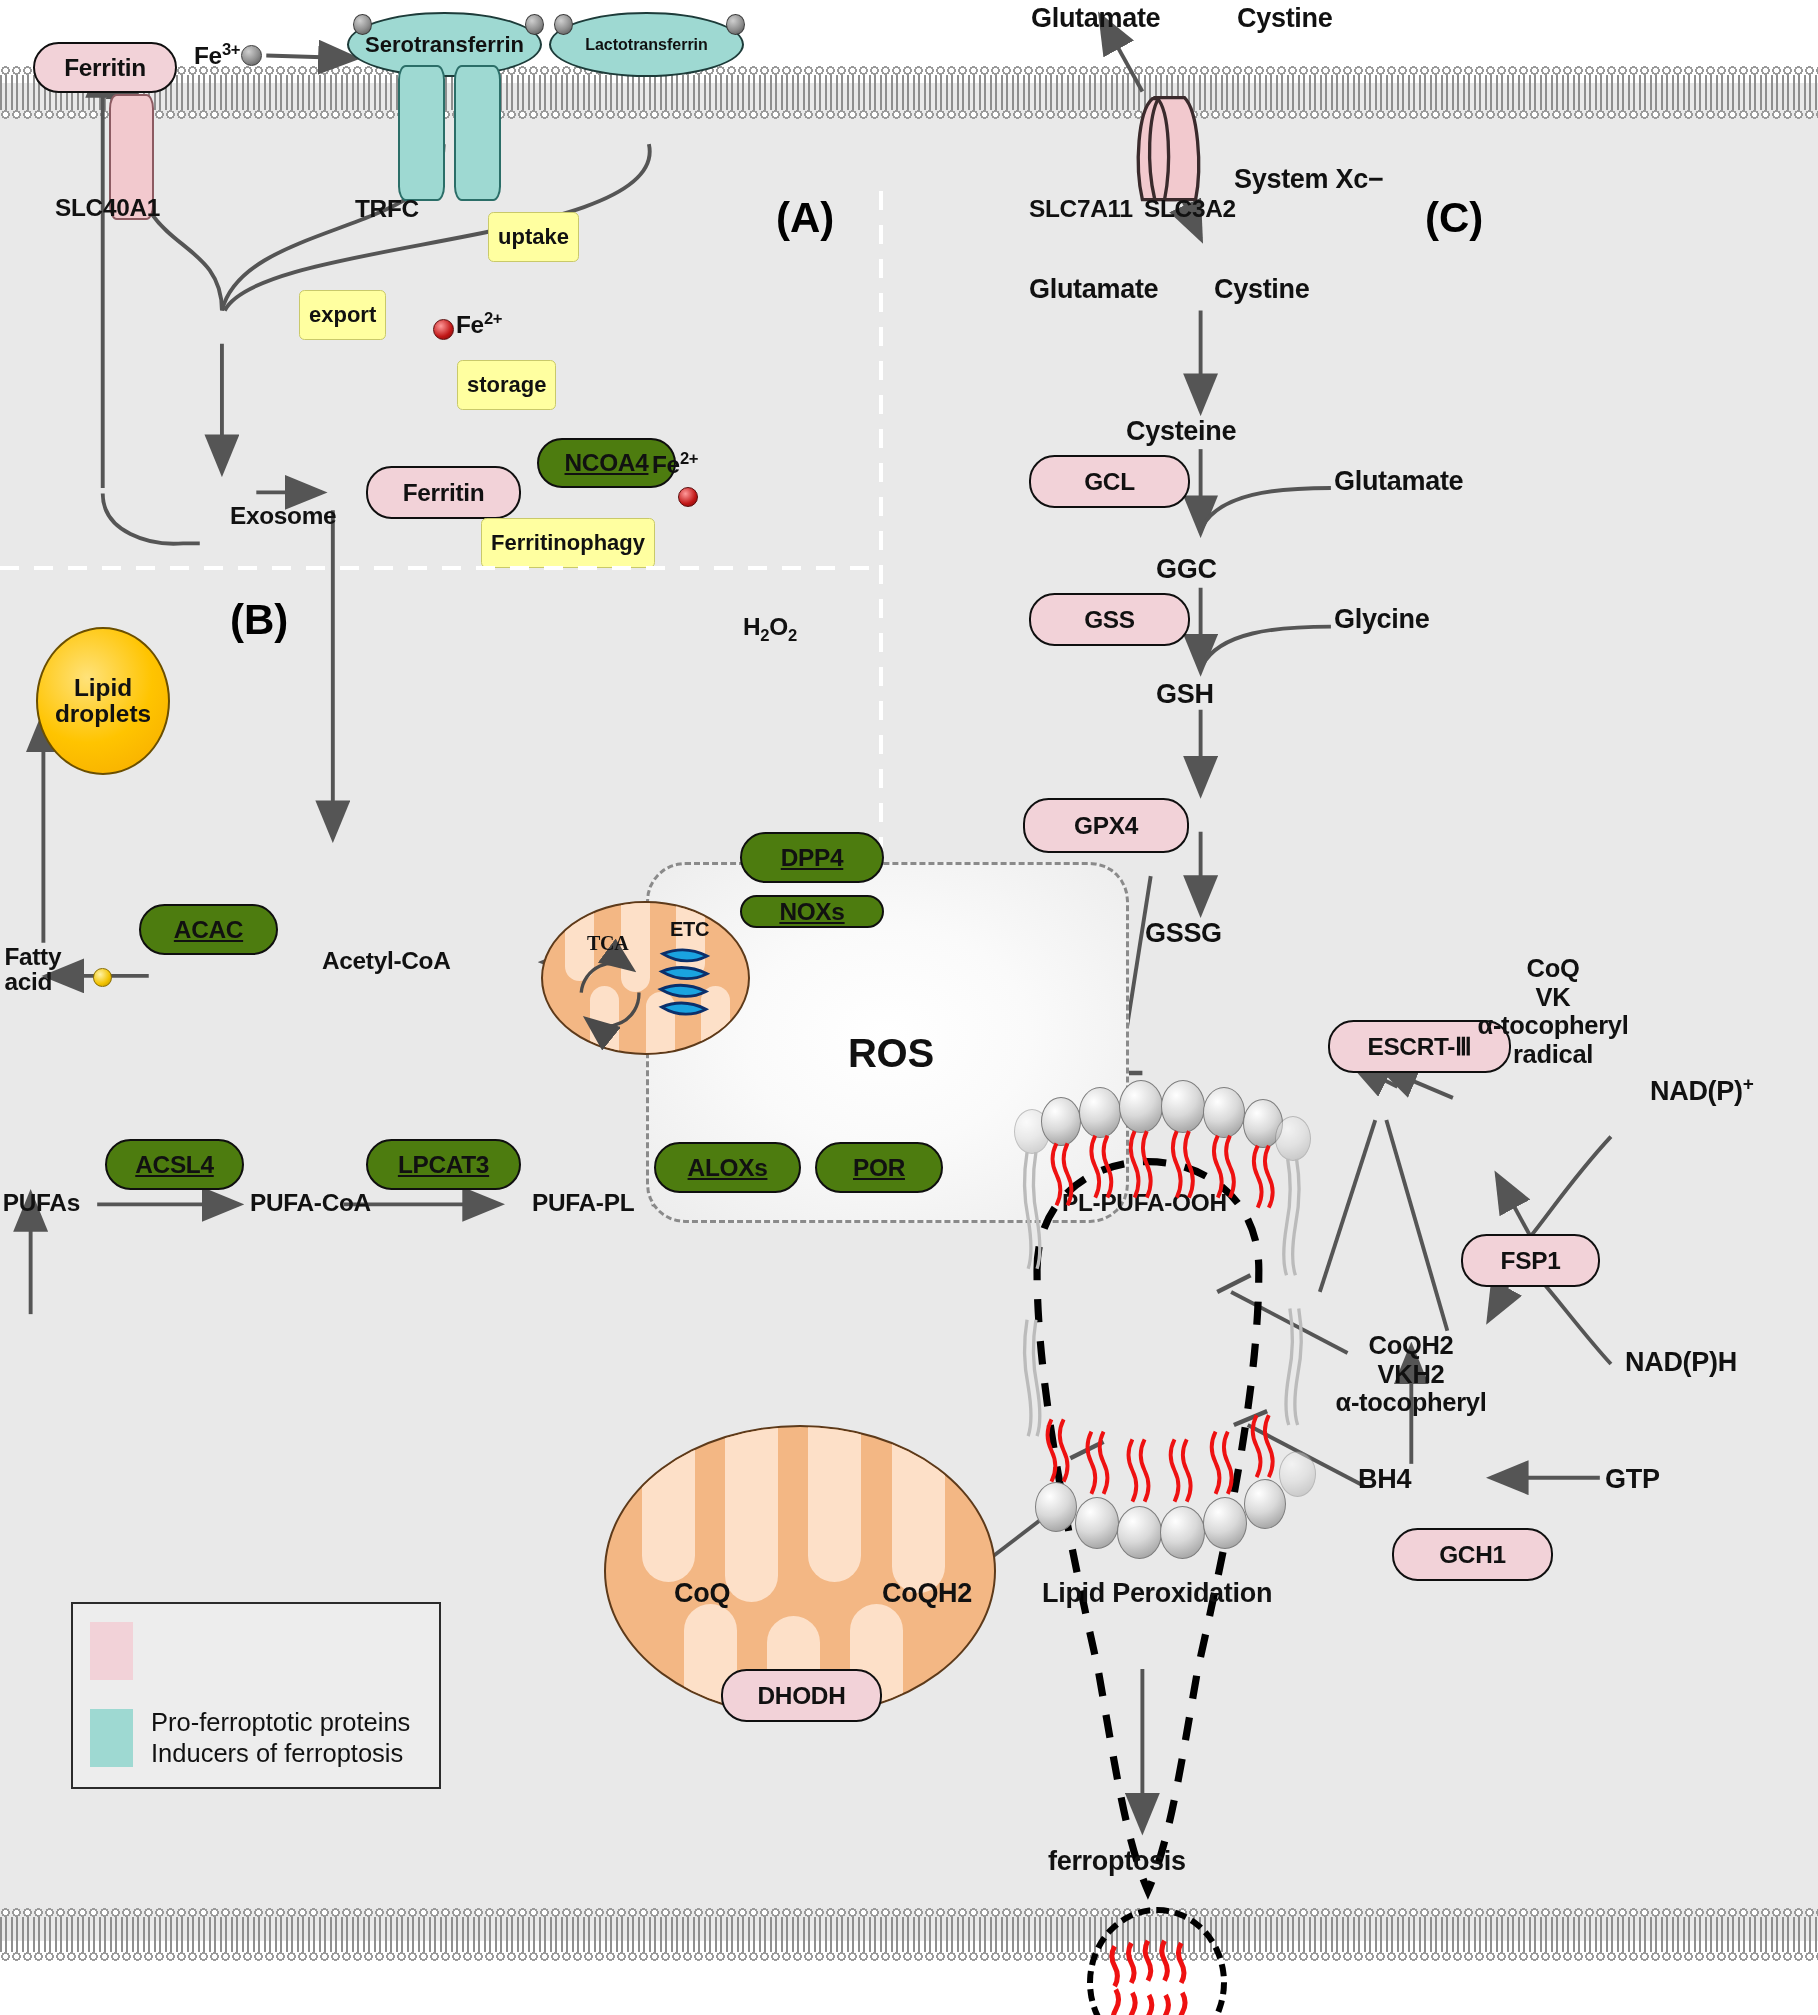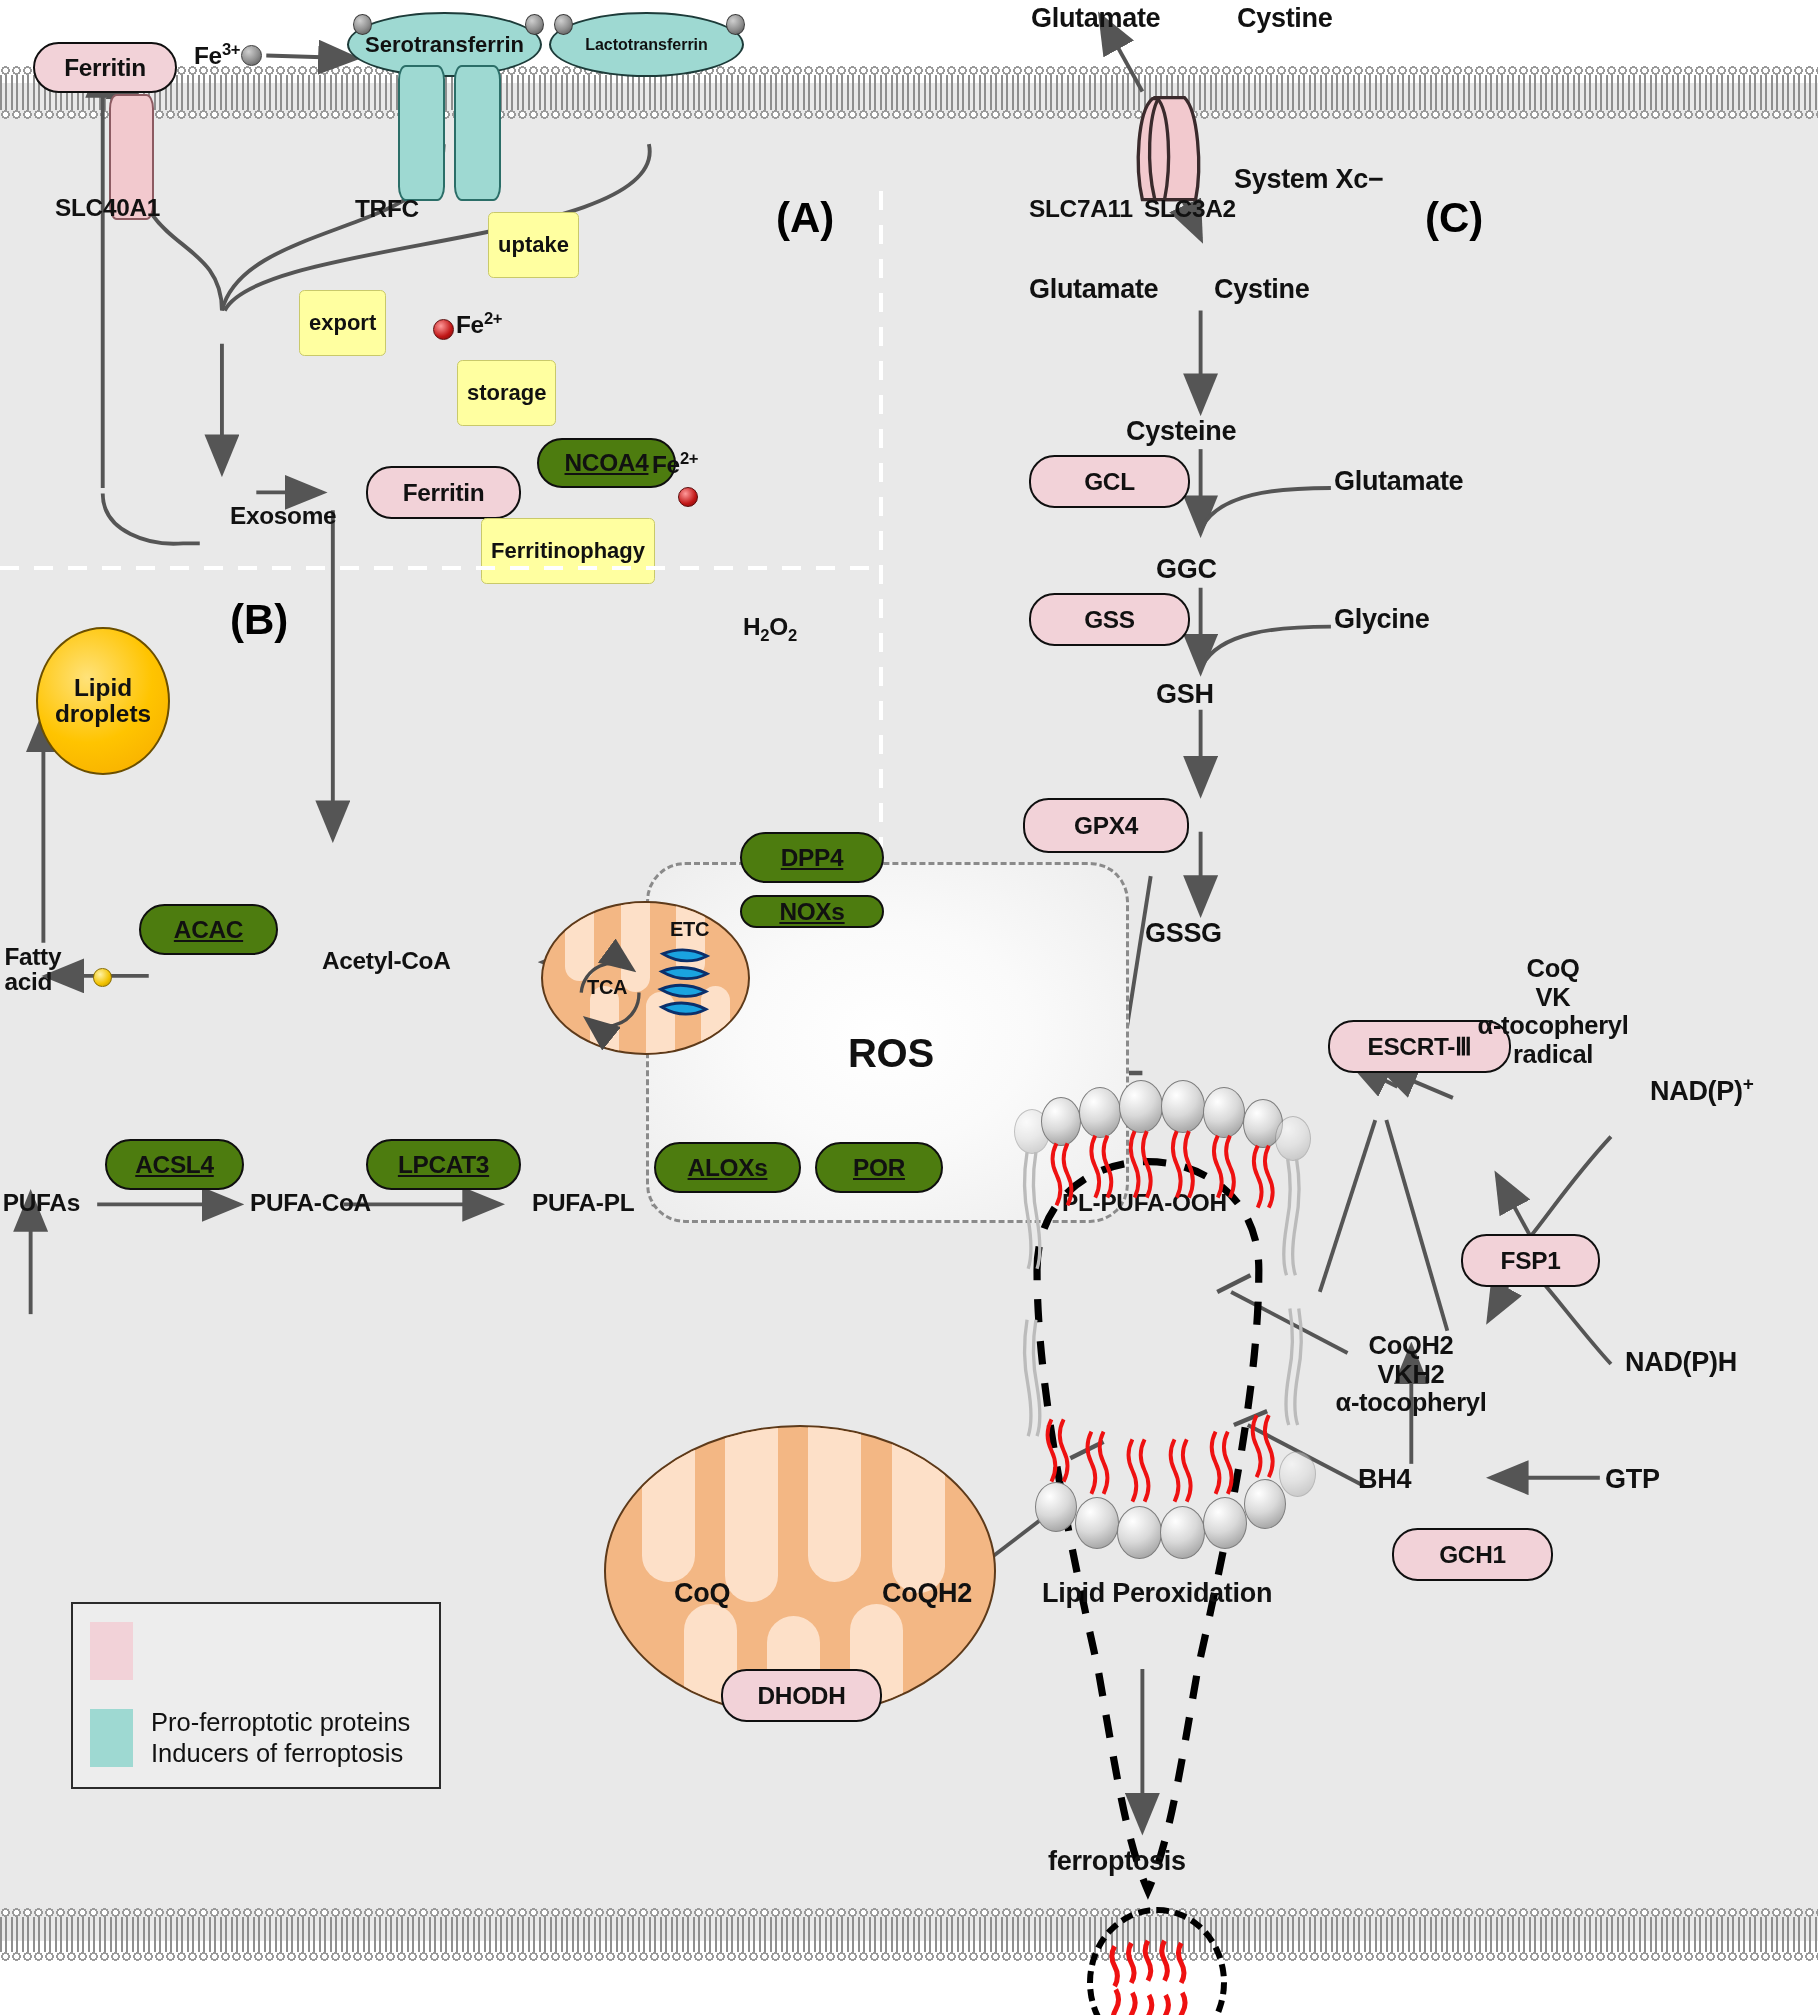--- a/index.html
+++ b/index.html
@@ -30,21 +30,21 @@
 
   
   .pill{position:absolute;display:flex;align-items:center;justify-content:center;
       border:2.8px solid #0f0f0f;border-radius:25.5px;font-weight:bold;color:#111;
       font-size:24.4px;box-sizing:border-box;letter-spacing:-0.3px;}
   .pill.pink{background:#f2d2d8;}
   .pill.teal{background:#4d7c0f;text-decoration:underline;}
 
   
   .tag{position:absolute;background:#ffffa0;border:1.7px solid #c9c96a;border-radius:5.5px;
-       font-size:22px;font-weight:bold;color:#111;padding:19px 9px;box-sizing:border-box;}
+       font-size:22px;font-weight:bold;color:#111;padding:11px 9px;box-sizing:border-box;}
 
   
   svg.layer{position:absolute;left:0;top:0;width:1819px;height:2015px;overflow:visible;pointer-events:none;}
 
   
   .droplet{position:absolute;border-radius:50%;border:2.2px solid #6b4f00;
      background:radial-gradient(circle at 38% 34%, #ffe27a 0%, #ffc400 52%, #f5a900 100%);
      display:flex;align-items:center;justify-content:center;text-align:center;
      font-weight:bold;font-size:24.4px;color:#111;line-height:1.05;}
 
@@ -285,21 +285,21 @@
     <div class="cristaU" style="left:47px;top:83px;width:29px;height:78px;"></div>
     <div class="cristaU" style="left:103px;top:89px;width:29px;height:72px;"></div>
     <div class="cristaU" style="left:158px;top:83px;width:29px;height:78px;"></div>
   </div>
   <svg class="layer" style="left:0;top:0;" viewBox="0 0 3280 3634" width="1819" height="2015">
     <g stroke="#4a4a4a" stroke-width="6" fill="none" marker-end="url(#ahd)">
       <path d="M1048,1790 A58,58 0 0 1 1140,1748"></path>
       <path d="M1152,1790 A58,58 0 0 1 1058,1838"></path>
     </g>
   </svg>
-  <div class="txt lbl36" style="left:587px;top:976px;">TCA</div>
+  <div class="txt lbl36" style="left:587px;top:932px;font-family:Liberation Serif, serif;">TCA</div>
   <div class="txt lbl36" style="left:670px;top:918px;">ETC</div>
   <svg class="layer" style="left:0;top:0;" viewBox="0 0 3280 3634" width="1819" height="2015">
     <g fill="#1aa3e0" stroke="#0b2f6b" stroke-width="5">
       <path d="M1195,1720 q40,-16 80,4 q-40,20 -80,-4 z"></path>
       <path d="M1193,1752 q40,-16 82,4 q-40,20 -82,-4 z"></path>
       <path d="M1191,1784 q40,-16 82,4 q-40,20 -82,-4 z"></path>
       <path d="M1193,1816 q40,-16 80,4 q-40,20 -80,-4 z"></path>
     </g>
   </svg>
 

